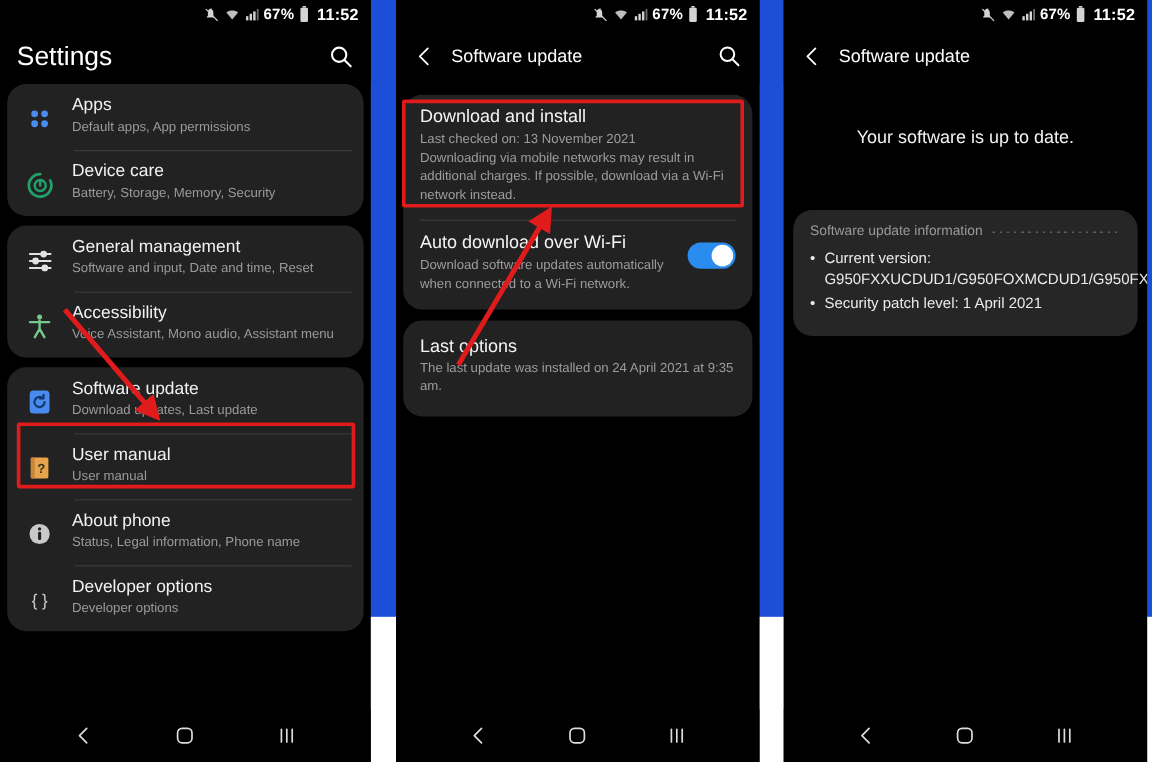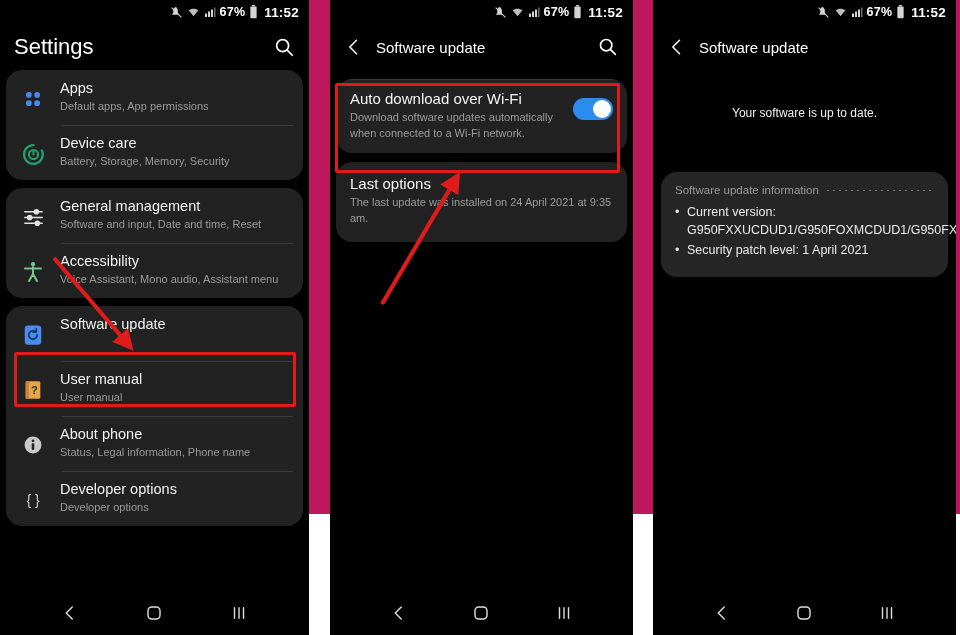--- a/index.html
+++ b/index.html
@@ -2,21 +2,21 @@
 <html><head>
 <meta charset="utf-8">
 <style>
   * { box-sizing: border-box; margin: 0; padding: 0; }
   html, body {
     width: 960px; height: 635px;
     background: #ffffff;
     font-family: "Liberation Sans", sans-serif;
     overflow: hidden;
   }
-  .stage { position: relative; width: 960px; height: 514px; background: #be185d; }
+  .stage { position: relative; width: 960px; height: 514px; background: #1d4ed8; }
 
   
   .phone {
     position: absolute; top: 0; height: 635px;
     background: #000; overflow: hidden;
     color: #fff;
   }
   #phone1 { left: 0px;   width: 309px; }
   #phone2 { left: 330px; width: 303px; }
   #phone3 { left: 653px; width: 303px; }
@@ -78,21 +78,21 @@
     width: 40px; height: 22px; border-radius: 11px;
     position: relative; margin-top: 8px; margin-left: 10px; flex: none;
   }
   .toggle .knob {
     position: absolute; top: 2px; right: 2px;
     width: 18px; height: 18px; border-radius: 50%; background: #fff;
   }
 
   
   .uptodate {
-    text-align: center; color: #f2f2f2; font-size: 12px;
+    text-align: center; color: #f2f2f2; font-size: 15px;
     margin-top: 36px;
   }
   .infocard {
     background: #262626; border-radius: 16px;
     margin: 52px 8px 0 8px; padding: 12px 14px 16px 14px;
   }
   .info-head {
     display: flex; align-items: center; gap: 8px;
     font-size: 11.5px; color: #9a9a9a; margin-bottom: 7px;
   }
@@ -236,20 +236,21 @@
       <div class="row">
         <span class="ico">
           <svg width="22" height="22" viewBox="0 0 24 24">
               <rect x="3" y="1.5" width="18" height="21" rx="3.5" fill="#4a8bf0"></rect>
               <path d="M16.5 12a4.6 4.6 0 1 1-1.6-3.5" stroke="#123a6e" stroke-width="2" fill="none" stroke-linecap="round"></path>
               <path d="M15.6 5.4v3.4h-3.4" stroke="#123a6e" stroke-width="2" fill="none" stroke-linecap="round" stroke-linejoin="round"></path>
             </svg>
         </span>
         <span class="txt">
           <span class="ttl">Software update</span>
+          <span class="sub" style="display:block">Download updates, Last update</span>
         </span>
       </div>
       <div class="row">
         <span class="ico">
           <svg width="22" height="22" viewBox="0 0 24 24">
               <rect x="4" y="2.5" width="16" height="19" rx="1.5" fill="#e8a44a"></rect>
               <rect x="4" y="2.5" width="3.6" height="19" fill="#c9853a"></rect>
               <text x="13.5" y="16.5" font-size="12" font-family="Liberation Sans, sans-serif" fill="#33302b" text-anchor="middle" font-weight="bold">?</text>
             </svg>
         </span>
@@ -347,20 +348,25 @@
       <span class="spacer"></span>
       <span class="search-ico">
         <svg width="21" height="21" viewBox="0 0 24 24">
             <circle cx="10.5" cy="10.5" r="6.5" stroke="#fff" stroke-width="1.9" fill="none"></circle>
             <path d="M15.5 15.5 L21 21" stroke="#fff" stroke-width="1.9" stroke-linecap="round"></path>
           </svg>
       </span>
     </div>
 
     <div class="card" style="margin:9px 6px 9px 6px;">
+      <div class="block">
+        <div class="ttl">Download and install</div>
+        <div class="sub">Last checked on: 13 November 2021</div>
+        <div class="sub" style="margin-top:0">Downloading via mobile networks may result in additional charges. If possible, download via a Wi-Fi network instead.</div>
+      </div>
       <div class="divider-line"></div>
       <div class="block with-toggle">
         <span class="txtwrap">
           <span class="ttl" style="display:block">Auto download over Wi-Fi</span>
           <span class="sub" style="display:block">Download software updates automatically when connected to a Wi-Fi network.</span>
         </span>
         <span class="toggle" style="background:#2b8cf0">
           <span class="knob"></span>
         </span>
       </div>

